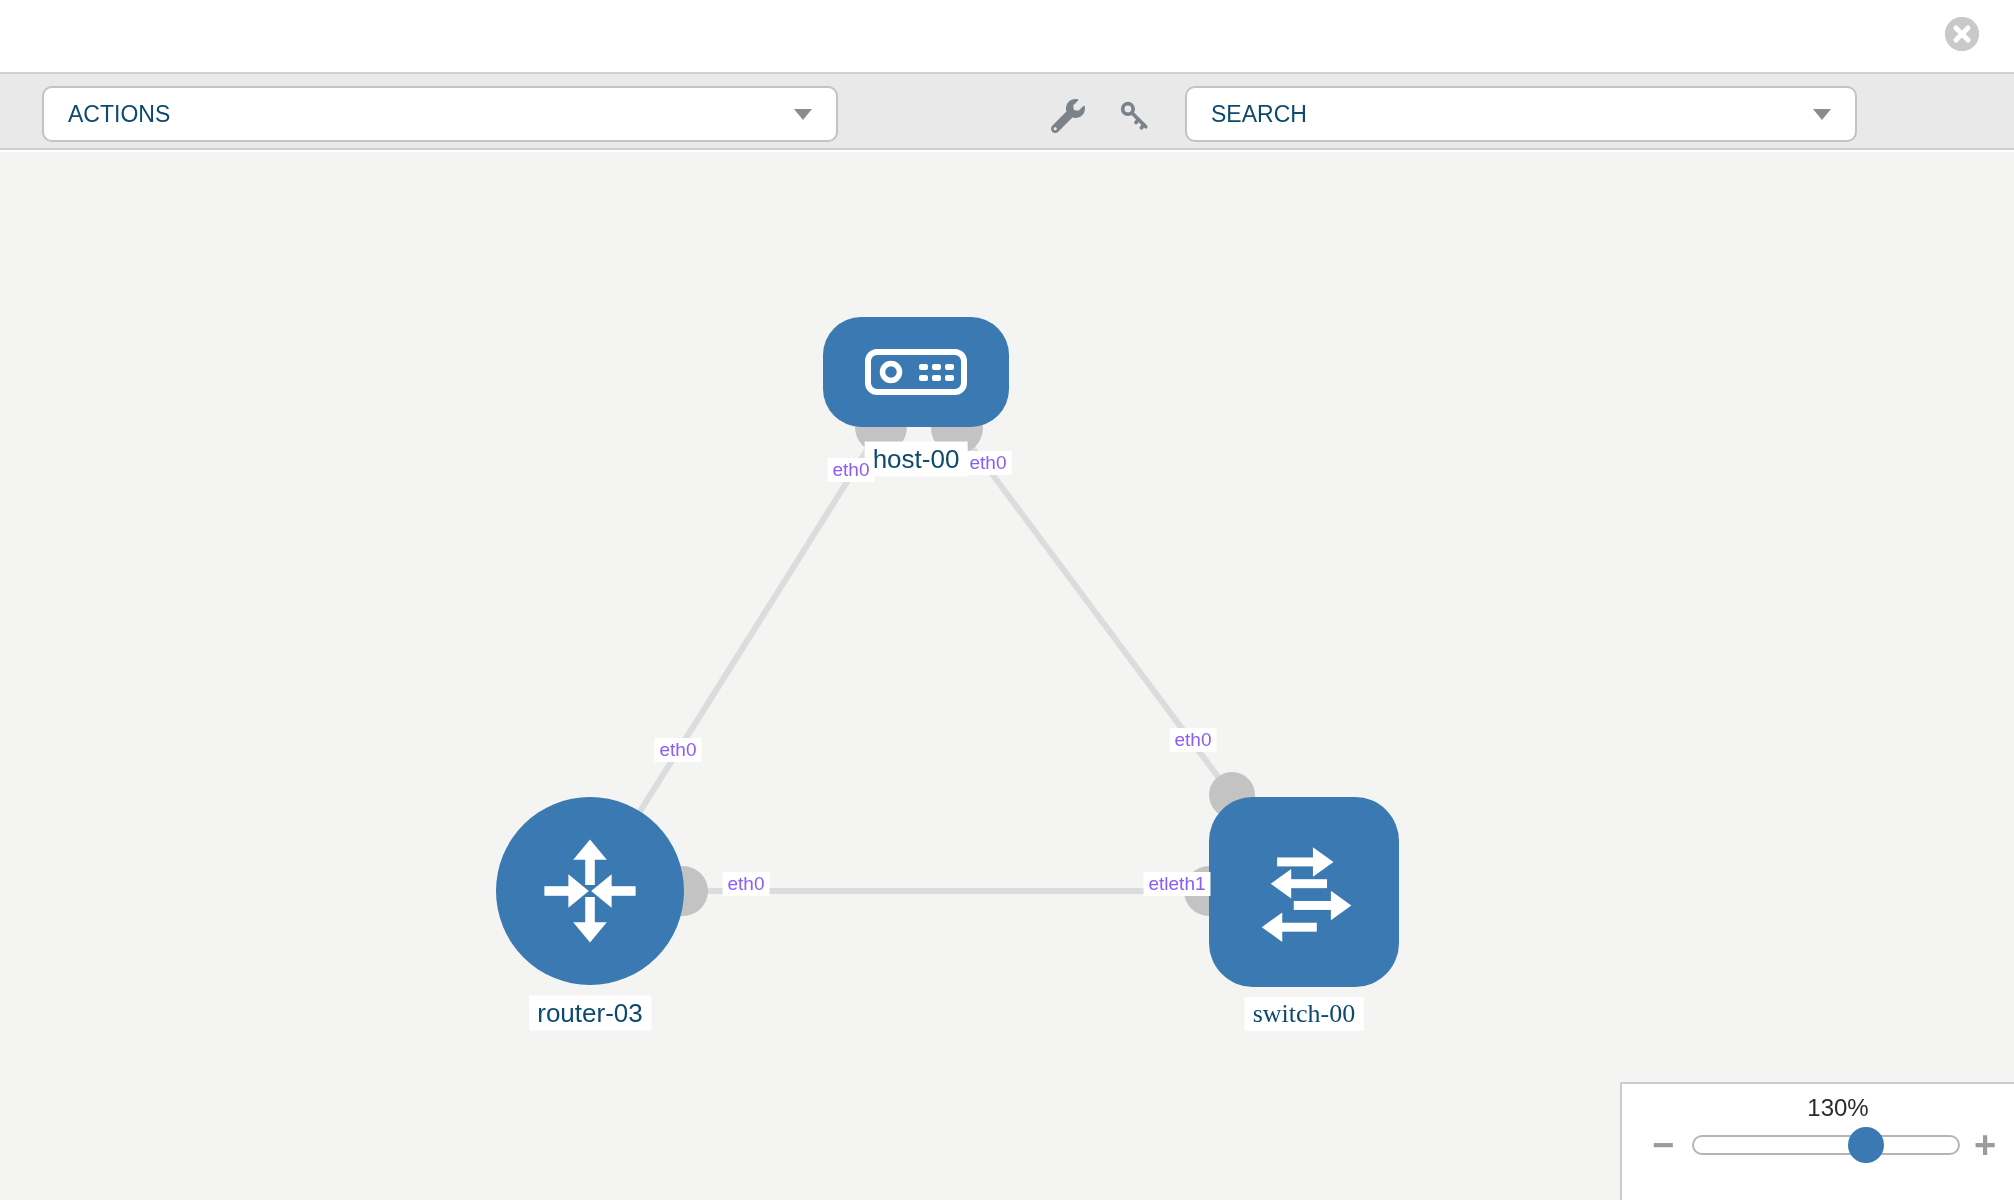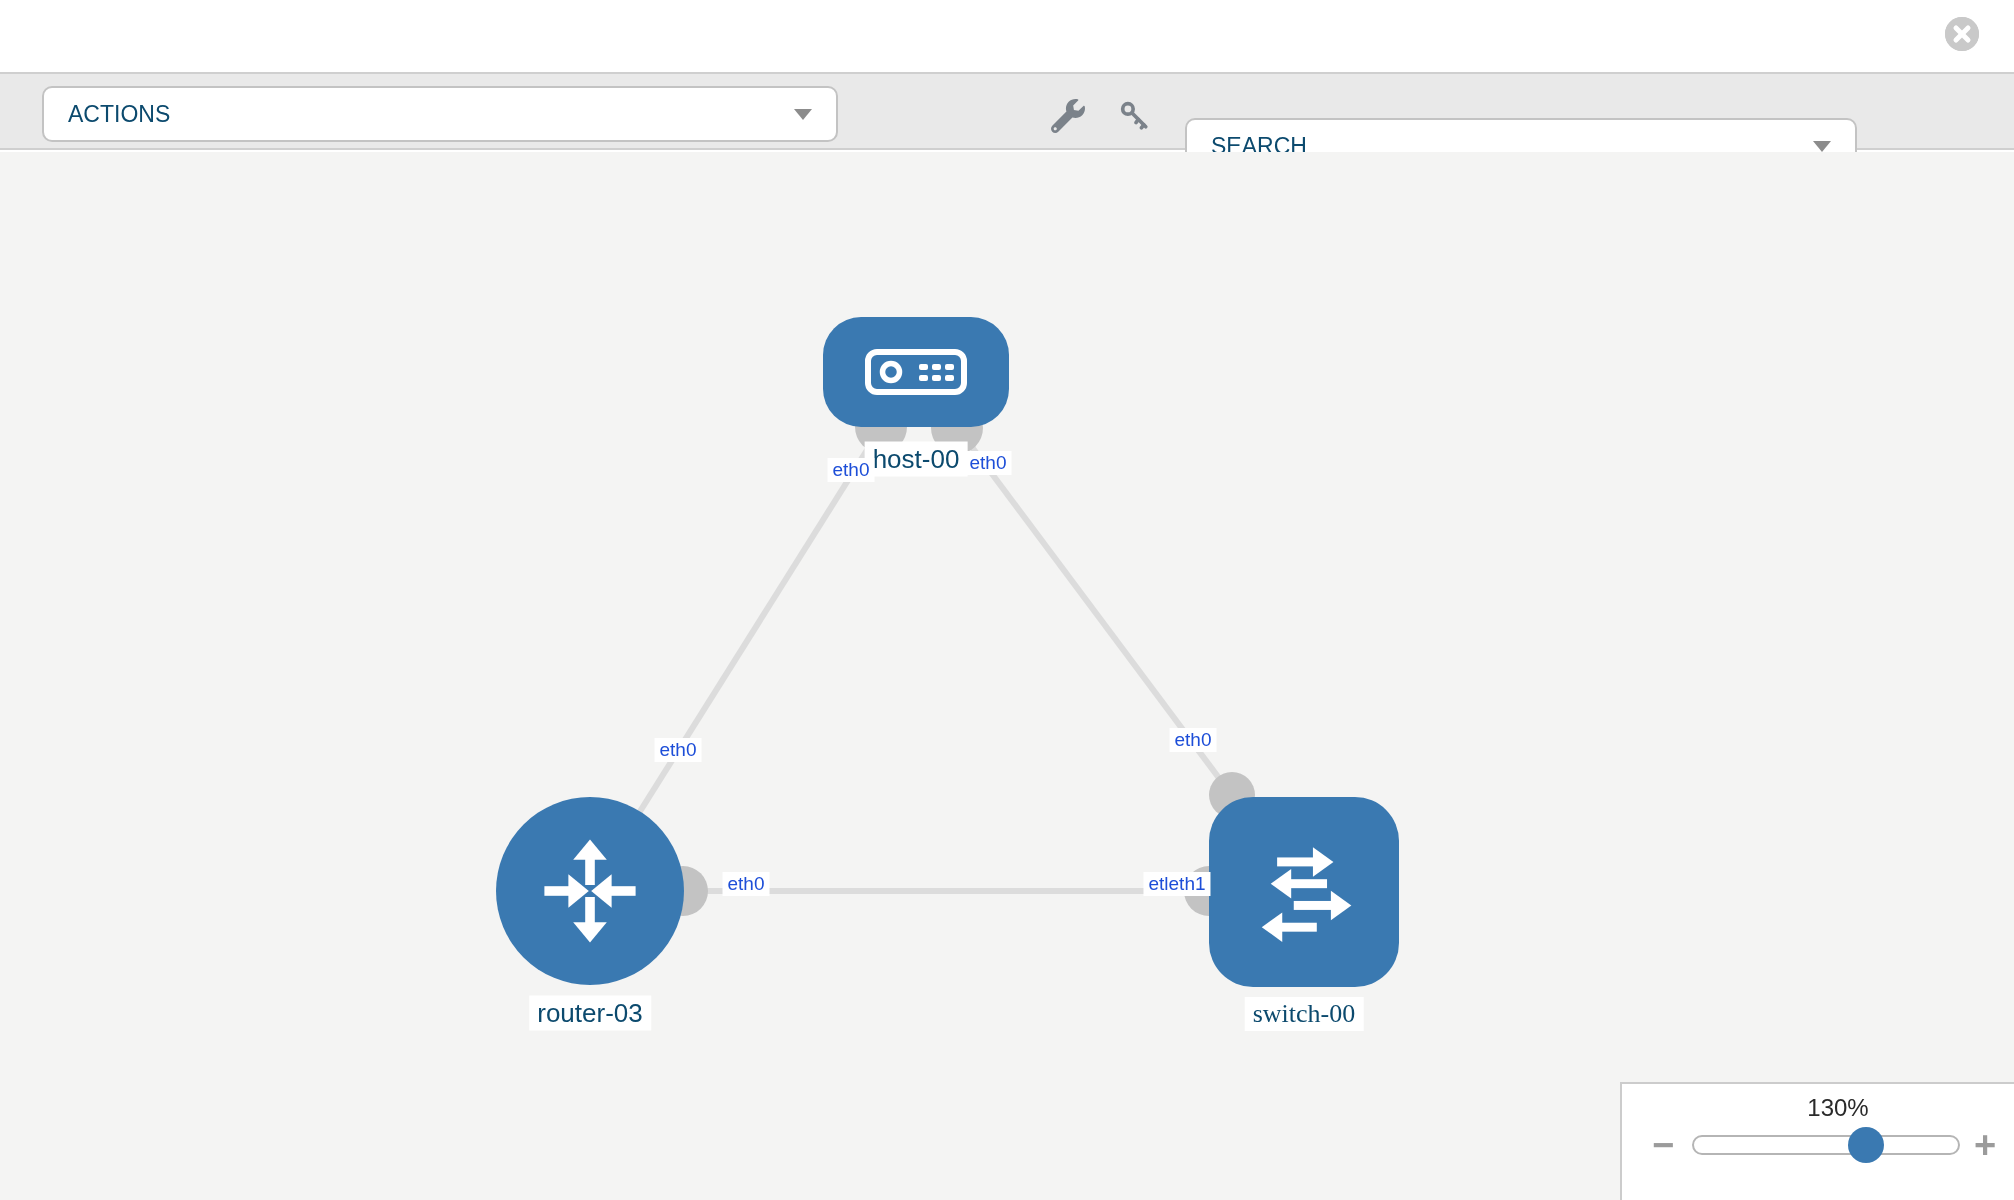--- a/index.html
+++ b/index.html
@@ -35,21 +35,21 @@
     display:flex; align-items:center; padding:0 24px;
     color:#0c4a6e; font-size:23px; cursor:pointer;
   }
   .dropdown .caret {
     position:absolute; right:24px; top:50%; margin-top:-5px;
     width:0; height:0;
     border-left:9px solid transparent; border-right:9px solid transparent;
     border-top:11px solid #8c8c8c;
   }
   .dd-actions { left:42px;  width:796px; }
-  .dd-search  { left:1185px; width:672px;margin-top:32px; }
+  .dd-search  { left:1185px; width:672px; }
   .tool-icon { position:absolute; top:25px; width:34px; height:34px; cursor:pointer; }
   .tool-icon svg { display:block; width:34px; height:34px; fill:#7b828a; }
   .icon-wrench { left:1051px; }
   .icon-key    { left:1118px; }
 
   
   .canvas {
     position:absolute; left:0; top:152px; width:2014px; height:1048px;
     background:#f4f4f3; overflow:hidden;
   }
@@ -61,21 +61,21 @@
   .node-router { left:496px;  top:645px; width:188px; height:188px; border-radius:50%; }
   .node-switch { left:1209px; top:645px; width:190px; height:190px; border-radius:44px; }
 
   .node-label {
     position:absolute; transform:translate(-50%,-50%);
     background:#fff; color:#0c4a6e; font-size:26px;
     padding:2px 8px; white-space:nowrap;
   }
   .if-label {
     position:absolute; transform:translate(-50%,-50%);
-    background:#fff; color:#1d4ed8; font-size:19px;
+    background:#fff; color:#8b5cf6; font-size:19px;
     padding:1px 5px; white-space:nowrap;
   }
 
   
   .zoom-panel {
     position:absolute; left:1620px; top:930px; width:394px; height:118px;
     background:#fff; border-top:2px solid #cccccc; border-left:2px solid #cccccc;
   }
   .zoom-value {
     position:absolute; left:204px; top:10px; transform:translateX(-50%);

